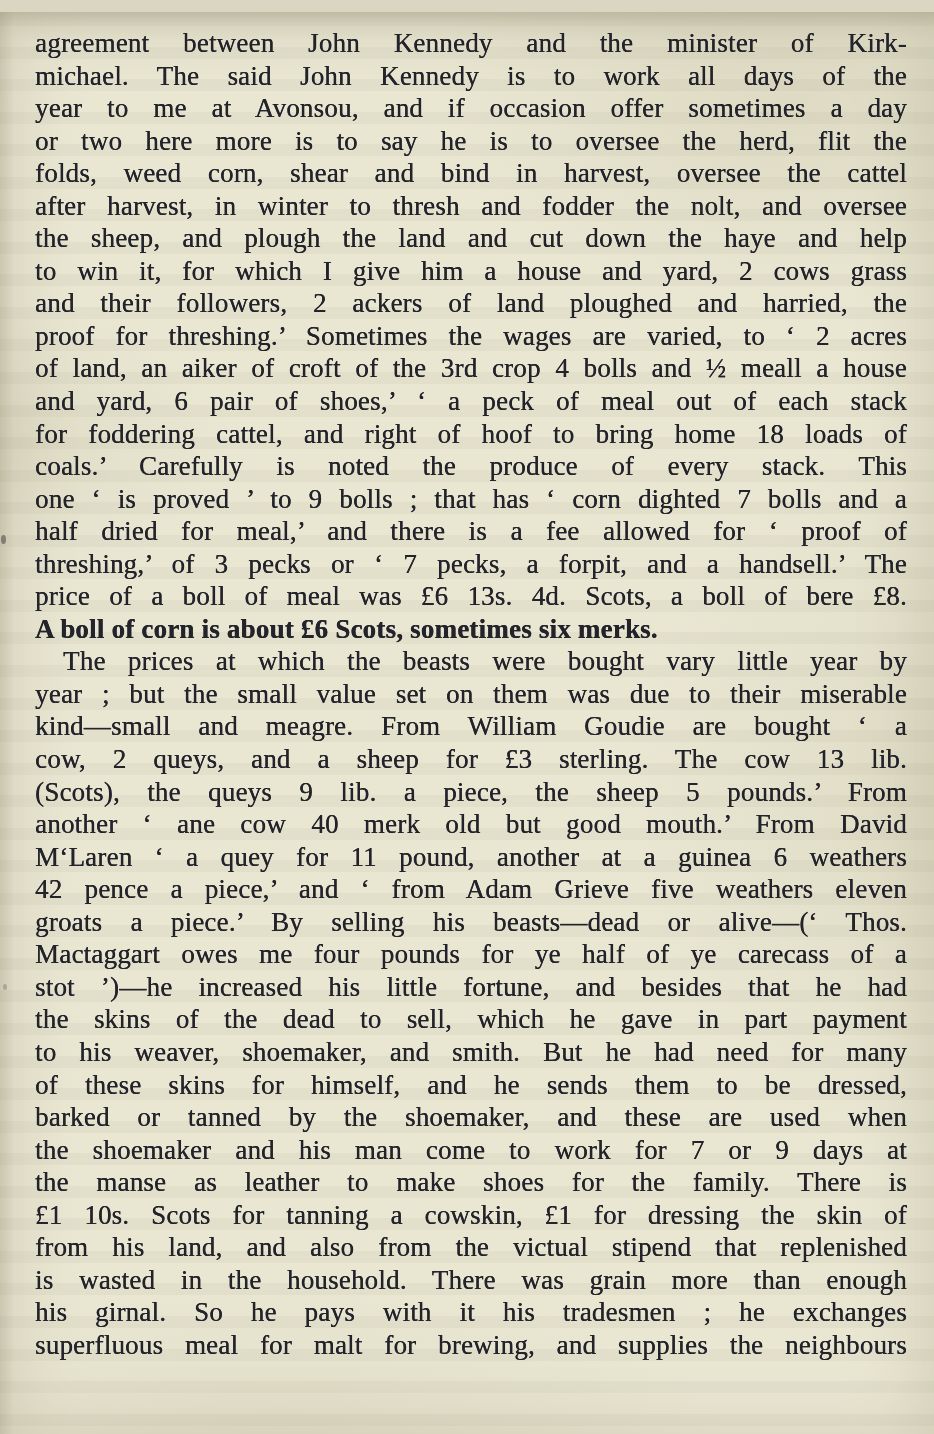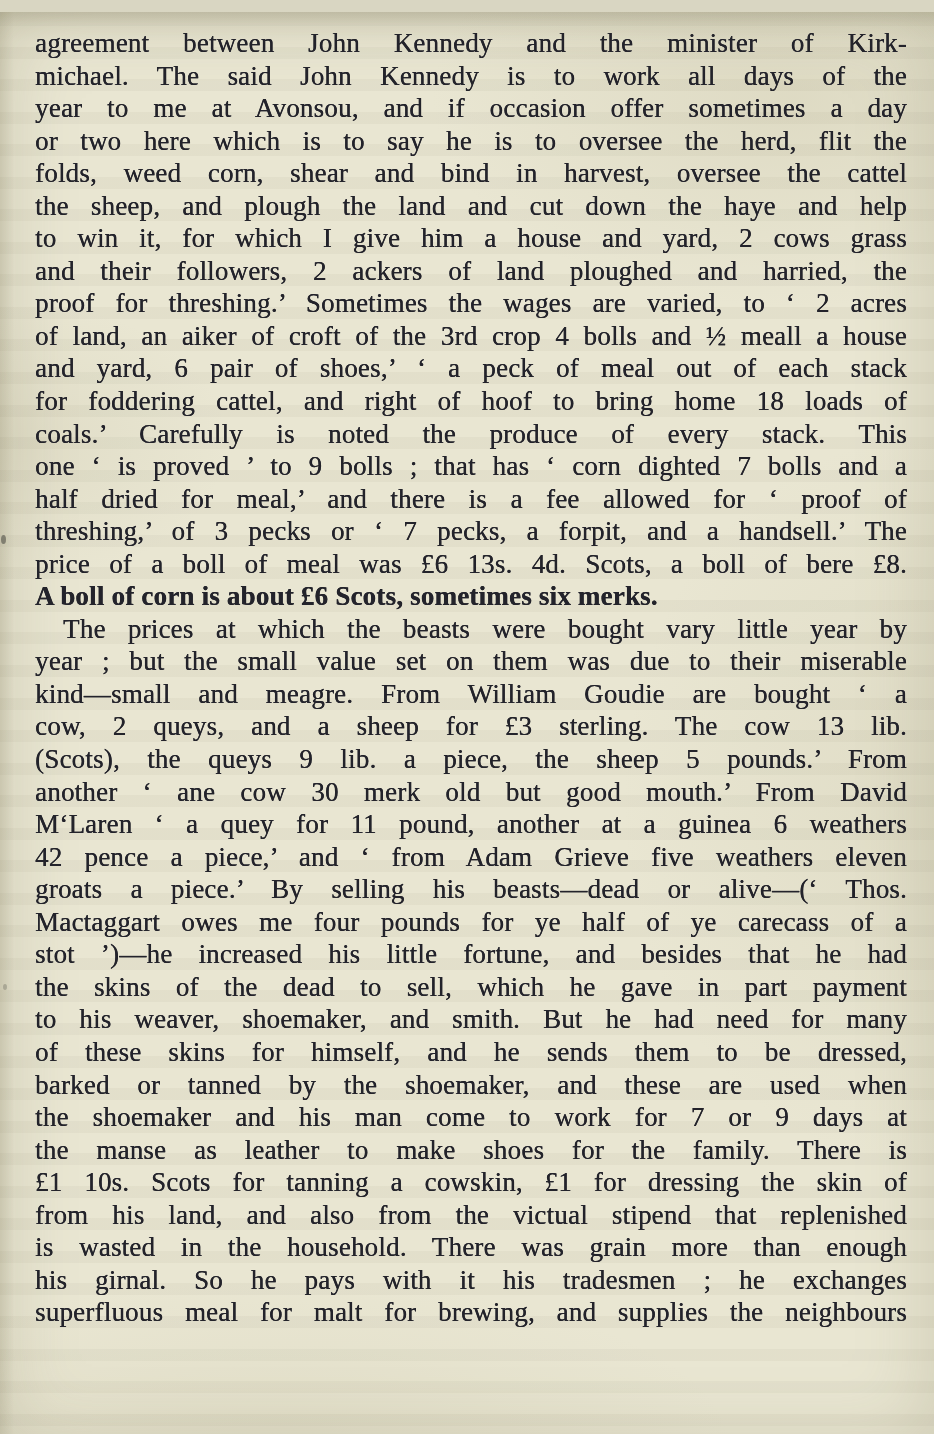--- a/index.html
+++ b/index.html
@@ -72,41 +72,42 @@
 </style>
 </head>
 <body>
 
 <div class="paper">
   <div class="ghosting"></div>
   <div class="text-block" id="text-block">
       <div class="line">agreement between John Kennedy and the minister of Kirk-</div>
       <div class="line">michael. The said John Kennedy is to work all days of the</div>
       <div class="line">year to me at Avonsou, and if occasion offer sometimes a day</div>
-      <div class="line">or two here which is to say he is to oversee the herd, flit the</div>
+      <div class="line">or two here more is to say he is to oversee the herd, flit the</div>
       <div class="line">folds, weed corn, shear and bind in harvest, oversee the cattel</div>
+      <div class="line">after harvest, in winter to thresh and fodder the nolt, and oversee</div>
       <div class="line">the sheep, and plough the land and cut down the haye and help</div>
       <div class="line">to win it, for which I give him a house and yard, 2 cows grass</div>
       <div class="line">and their followers, 2 ackers of land ploughed and harried, the</div>
       <div class="line">proof for threshing.’ Sometimes the wages are varied, to ‘ 2 acres</div>
       <div class="line">of land, an aiker of croft of the 3rd crop 4 bolls and ½ meall a house</div>
       <div class="line">and yard, 6 pair of shoes,’ ‘ a peck of meal out of each stack</div>
       <div class="line">for foddering cattel, and right of hoof to bring home 18 loads of</div>
       <div class="line">coals.’ Carefully is noted the produce of every stack. This</div>
       <div class="line">one ‘ is proved ’ to 9 bolls ; that has ‘ corn dighted 7 bolls and a</div>
       <div class="line">half dried for meal,’ and there is a fee allowed for ‘ proof of</div>
       <div class="line">threshing,’ of 3 pecks or ‘ 7 pecks, a forpit, and a handsell.’ The</div>
       <div class="line">price of a boll of meal was £6 13s. 4d. Scots, a boll of bere £8.</div>
       <div class="line flush">A boll of corn is about £6 Scots, sometimes six merks.</div>
       <div class="line indent">The prices at which the beasts were bought vary little year by</div>
       <div class="line">year ; but the small value set on them was due to their miserable</div>
       <div class="line">kind—small and meagre. From William Goudie are bought ‘ a</div>
       <div class="line">cow, 2 queys, and a sheep for £3 sterling. The cow 13 lib.</div>
       <div class="line">(Scots), the queys 9 lib. a piece, the sheep 5 pounds.’ From</div>
-      <div class="line">another ‘ ane cow 30 merk old but good mouth.’ From David</div>
+      <div class="line">another ‘ ane cow 40 merk old but good mouth.’ From David</div>
       <div class="line">M‘Laren ‘ a quey for 11 pound, another at a guinea 6 weathers</div>
       <div class="line">42 pence a piece,’ and ‘ from Adam Grieve five weathers eleven</div>
       <div class="line">groats a piece.’ By selling his beasts—dead or alive—(‘ Thos.</div>
       <div class="line">Mactaggart owes me four pounds for ye half of ye carecass of a</div>
       <div class="line">stot ’)—he increased his little fortune, and besides that he had</div>
       <div class="line">the skins of the dead to sell, which he gave in part payment</div>
       <div class="line">to his weaver, shoemaker, and smith. But he had need for many</div>
       <div class="line">of these skins for himself, and he sends them to be dressed,</div>
       <div class="line">barked or tanned by the shoemaker, and these are used when</div>
       <div class="line">the shoemaker and his man come to work for 7 or 9 days at</div>

